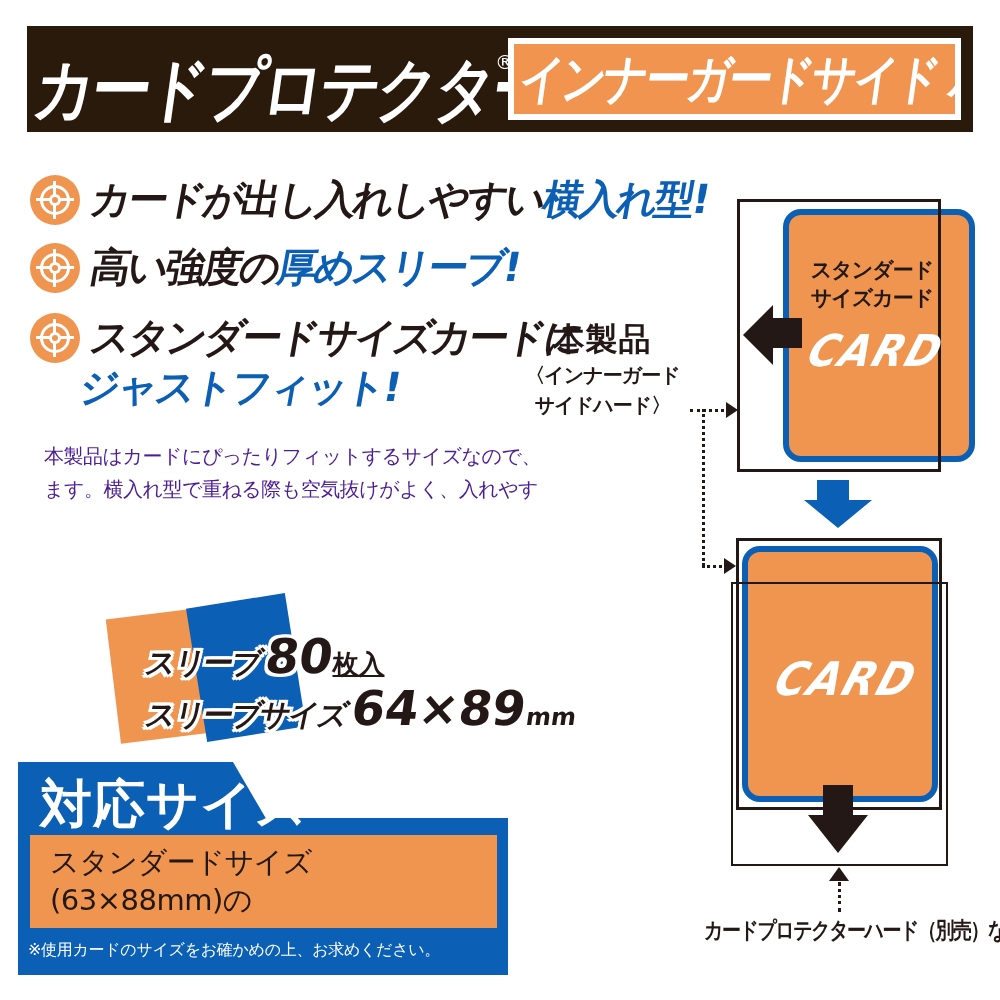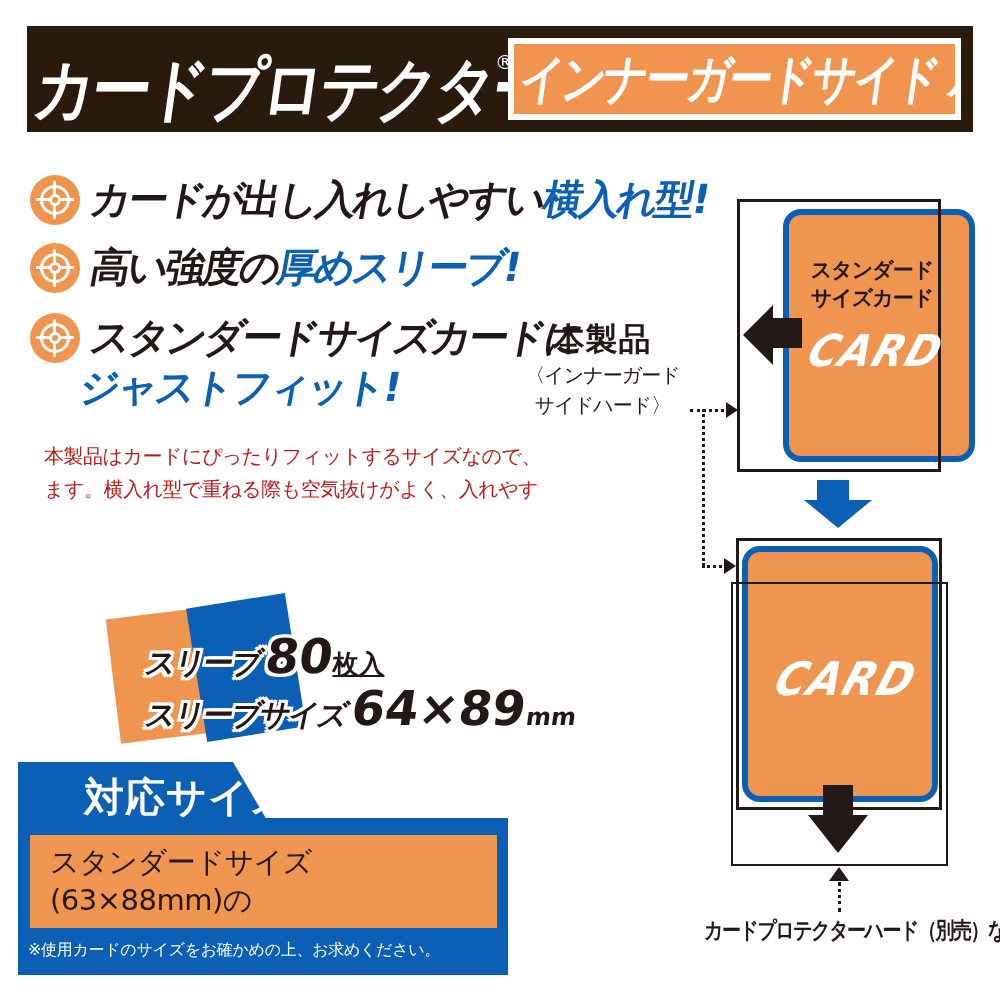--- a/index.html
+++ b/index.html
@@ -60,21 +60,21 @@
   .blue { color: #0b5fb4; }
 
   .feature-3-line2 {
     position: absolute; left: 80px; top: 360px; font-weight: bold; font-size: 40px;
     letter-spacing: -3px; color: #0b5fb4; transform: skewX(-10deg); white-space: nowrap;
   }
 
   
   .desc {
     position: absolute; left: 44px; top: 440px; width: 520px;
-    font-size: 20px; line-height: 33px; color: #b91c1c; letter-spacing: -0.5px;
+    font-size: 20px; line-height: 33px; color: #4c1d95; letter-spacing: -0.5px;
   }
 
   
   .deco-orange {
     position: absolute; left: 113px; top: 613px; width: 100px; height: 125px;
     background: #ef9550; transform: rotate(-7deg);
   }
   .deco-blue {
     position: absolute; left: 196px; top: 600px; width: 100px; height: 135px;
     background: #0b5fb4; transform: rotate(-9deg);
@@ -93,39 +93,39 @@
   .compat-tab {
     position: absolute; left: 18px; top: 762px; width: 250px; height: 60px;
     background: #0b5fb4; clip-path: polygon(0 0, 86% 0, 100% 100%, 0 100%);
   }
   .compat-body {
     position: absolute; left: 18px; top: 818px; width: 490px; height: 157px;
     background: #0b5fb4;
   }
   .compat-title {
     position: absolute; left: 40px; top: 770px; color: #ffffff; font-weight: bold;
-    font-size: 40px; letter-spacing: 1px; margin-left: 44px;
+    font-size: 52px; letter-spacing: 1px;
   }
   .compat-inner {
     position: absolute; left: 30px; top: 835px; width: 467px; height: 93px;
     background: #ef9550; padding: 8px 20px;
     font-size: 29px; line-height: 38px; color: #231815; letter-spacing: -0.5px;
   }
   .compat-note {
     position: absolute; left: 28px; top: 940px; color: #ffffff; font-size: 16px; letter-spacing: -0.3px;
   }
 
   
   .product-label {
     position: absolute; left: 522px; top: 318px; width: 160px; text-align: center;
     font-weight: bold; font-size: 32px; color: #231815; letter-spacing: 1px;
   }
   .product-sub {
     position: absolute; left: 520px; top: 360px; width: 165px; text-align: center;
-    font-size: 20px; line-height: 30px; font-weight: normal; color: #231815; letter-spacing: -1px;
+    font-size: 20px; line-height: 30px; font-weight: bold; color: #231815; letter-spacing: -1px;
   }
 
   .card-top {
     position: absolute; left: 783px; top: 209px; width: 192px; height: 253px;
     background: #ef9550; border: 6px solid #0b5fb4; border-radius: 18px;
   }
   .inner-sleeve-top {
     position: absolute; left: 737px; top: 199px; width: 204px; height: 273px;
     border: 3px solid #231815;
   }

